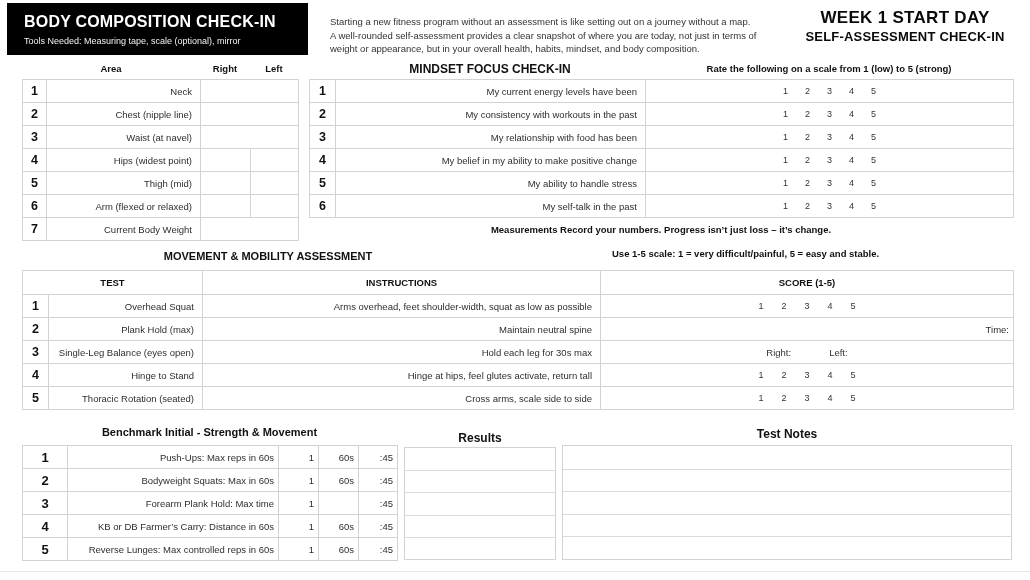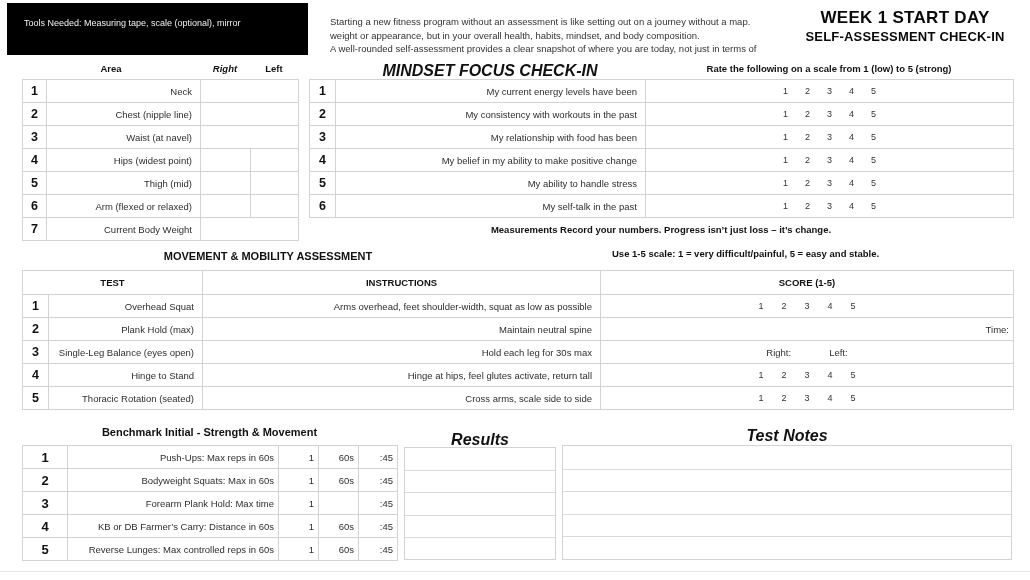--- a/index.html
+++ b/index.html
@@ -20,21 +20,21 @@
   .bb-title { font-size:16px; font-weight:700; letter-spacing:0.2px; white-space:nowrap; }
   .bb-sub { font-size:9px; margin-top:5px; color:#f2f2f2; }
   .intro { position:absolute; left:330px; top:15px; font-size:9.5px; line-height:13.5px; color:#333; }
   .week-block { position:absolute; left:793px; top:8px; width:224px; text-align:center; color:#0a0a0a; }
   .week-title { font-size:17px; font-weight:700; letter-spacing:0.3px; }
   .week-sub { font-size:13px; font-weight:700; margin-top:1px; letter-spacing:0.2px; }
 
   
   .sec-label { position:absolute; font-weight:700; color:#111; text-align:center; white-space:nowrap; }
   .fs95 { font-size:9.5px; }
-  .fs105 { font-size:16px;font-style:italic; }
+  .fs105 { font-size:12px; }
   .fs11 { font-size:11px; }
 
   
   table { border-collapse:collapse; table-layout:fixed; position:absolute; }
   td {
     border:1px solid #d3d3d3; font-size:9.5px; color:#2e2e2e;
     overflow:hidden; white-space:nowrap; padding:0 4px; vertical-align:middle;
   }
   tr { height:23px; }
   .num { font-weight:700; font-size:12.5px; text-align:center; color:#111; padding:0; }
@@ -51,36 +51,37 @@
   .ruled-box { position:absolute; border:1px solid #d3d3d3; display:grid; grid-template-rows:repeat(5,1fr); background:#fff; }
   .ruled-box > div { border-top:1px solid #dadada; }
   .ruled-box > div:first-child { border-top:none; }
 
   .bottom-line { position:absolute; left:0; top:571px; width:1030px; height:1px; background:#e7e7e7; }
 </style>
 </head>
 <body>
 
 <div class="black-box">
+  <div class="bb-title">BODY COMPOSITION CHECK-IN</div>
   <div class="bb-sub">Tools Needed: Measuring tape, scale (optional), mirror</div>
 </div>
 
 <div class="intro">
   <div>Starting a new fitness program without an assessment is like setting out on a journey without a map.</div>
+  <div>A well-rounded self-assessment provides a clear snapshot of where you are today, not just in terms of</div>
   <div>weight or appearance, but in your overall health, habits, mindset, and body composition.</div>
-  <div>A well-rounded self-assessment provides a clear snapshot of where you are today, not just in terms of</div>
 </div>
 
 <div class="week-block">
   <div class="week-title">WEEK 1 START DAY</div>
   <div class="week-sub">SELF-ASSESSMENT CHECK-IN</div>
 </div>
 
 <div class="sec-label fs95" style="left:22px; top:63px; width:178px;">Area</div>
-<div class="sec-label fs95" style="left:200px; top:63px; width:50px;font-style:italic;">Right</div>
+<div class="sec-label fs95" style="left:200px; top:63px; width:50px;">Right</div>
 <div class="sec-label fs95" style="left:250px; top:63px; width:48px;">Left</div>
 
 <table style="left:22px; top:79px; width:276px;">
   <colgroup>
       <col style="width:24px">
       <col style="width:154px">
       <col style="width:50px">
       <col style="width:48px">
     </colgroup>
   <tbody>

